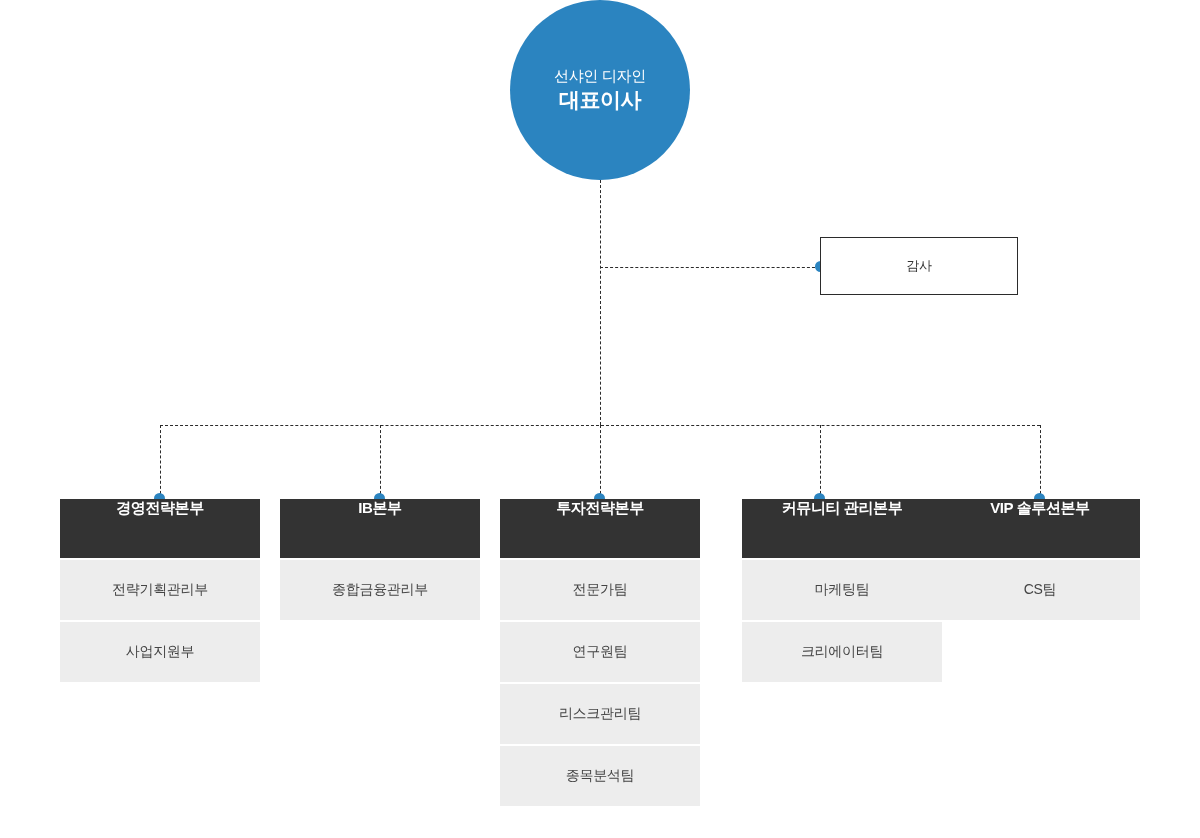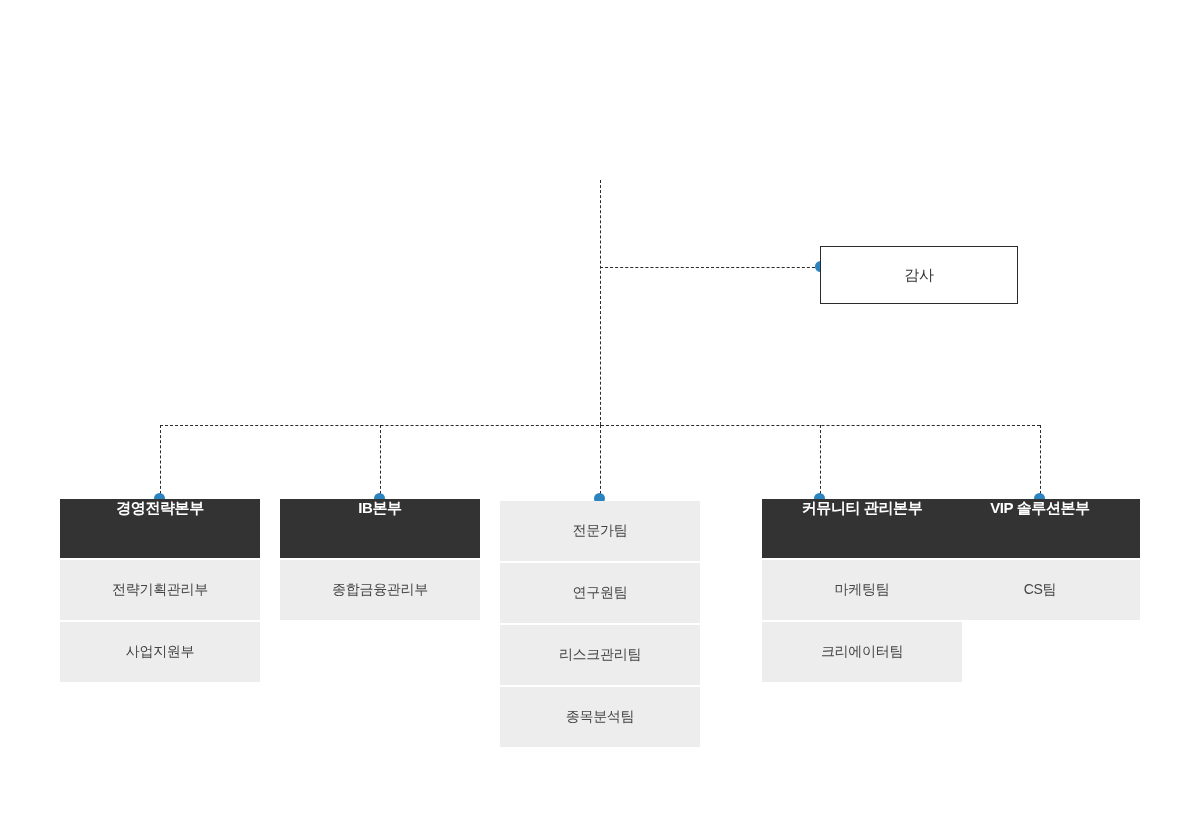--- a/index.html
+++ b/index.html
@@ -64,29 +64,29 @@
     width: 11px;
     height: 11px;
     border-radius: 50%;
     background: #2b84c0;
   }
 
   
   .audit-box {
     position: absolute;
     left: 820px;
-    top: 246px;
+    top: 237px;
     width: 198px;
     height: 58px;
     border: 1px solid #2b2b2b;
     background: #ffffff;
     display: flex;
     align-items: center;
     justify-content: center;
-    font-size: 15px;
+    font-size: 13px;
     color: #333333;
     letter-spacing: -0.3px;
     box-sizing: border-box;
   }
 
   
   .dept-col {
     position: absolute;
     top: 499px;
     width: 200px;
@@ -116,20 +116,24 @@
     font-size: 14px;
     letter-spacing: -0.3px;
     box-sizing: border-box;
   }
 </style>
 </head>
 <body>
 
 <div id="org-chart">
 
+  <div class="ceo-circle">
+    <span class="ceo-company">선샤인 디자인</span>
+    <span class="ceo-title">대표이사</span>
+  </div>
 
   <div class="v-line" style="left:600px; top:180px; height:245px;"></div>
 
   <div class="h-line" style="left:600px; top:267px; width:220px;"></div>
   <div class="dot" style="left:815px; top:261px;"></div>
 
   <div class="audit-box">
     <span>감사</span>
   </div>
 
@@ -162,35 +166,38 @@
   <div class="dept-col" style="left:280px;">
     <div class="dept-header">
       <span>IB본부</span>
     </div>
     <div class="dept-team">
       <span>종합금융관리부</span>
     </div>
   </div>
 
   <div class="dept-col" style="left:500px;">
+    <div class="dept-header">
+      <span>투자전략본부</span>
+    </div>
     <div class="dept-team">
       <span>전문가팀</span>
     </div>
     <div class="dept-team">
       <span>연구원팀</span>
     </div>
     <div class="dept-team">
       <span>리스크관리팀</span>
     </div>
     <div class="dept-team">
       <span>종목분석팀</span>
     </div>
   </div>
 
-  <div class="dept-col" style="left:740px;padding-left:22px;">
+  <div class="dept-col" style="left:720px;padding-left:22px;">
     <div class="dept-header">
       <span>커뮤니티 관리본부</span>
     </div>
     <div class="dept-team">
       <span>마케팅팀</span>
     </div>
     <div class="dept-team">
       <span>크리에이터팀</span>
     </div>
   </div>

